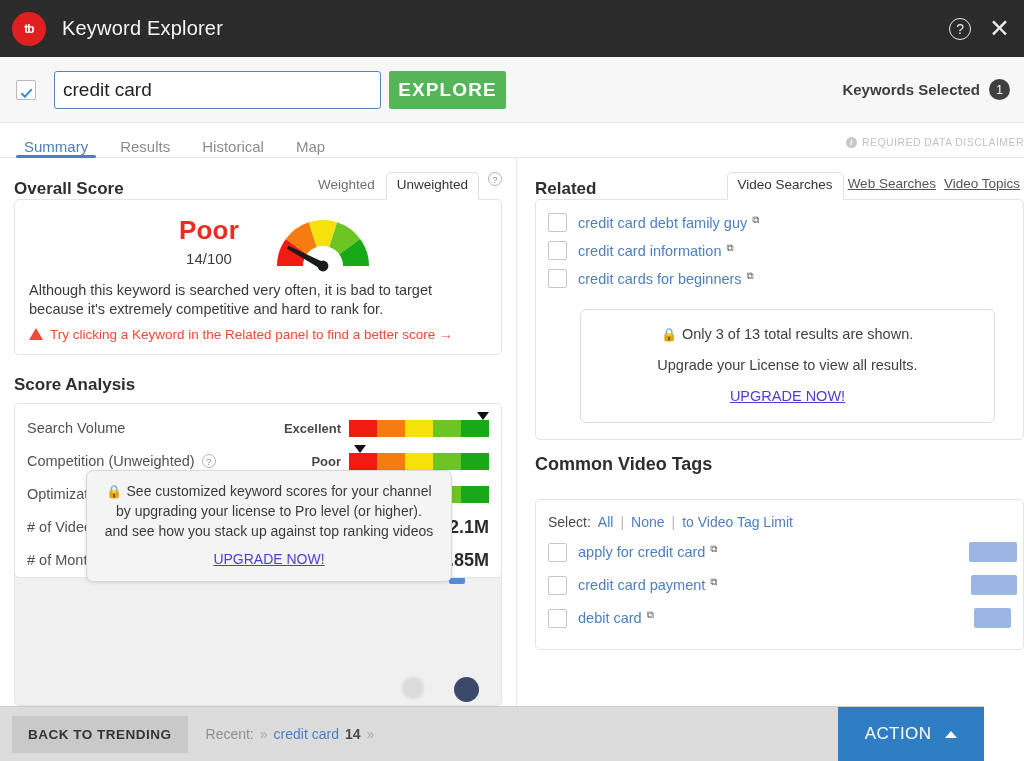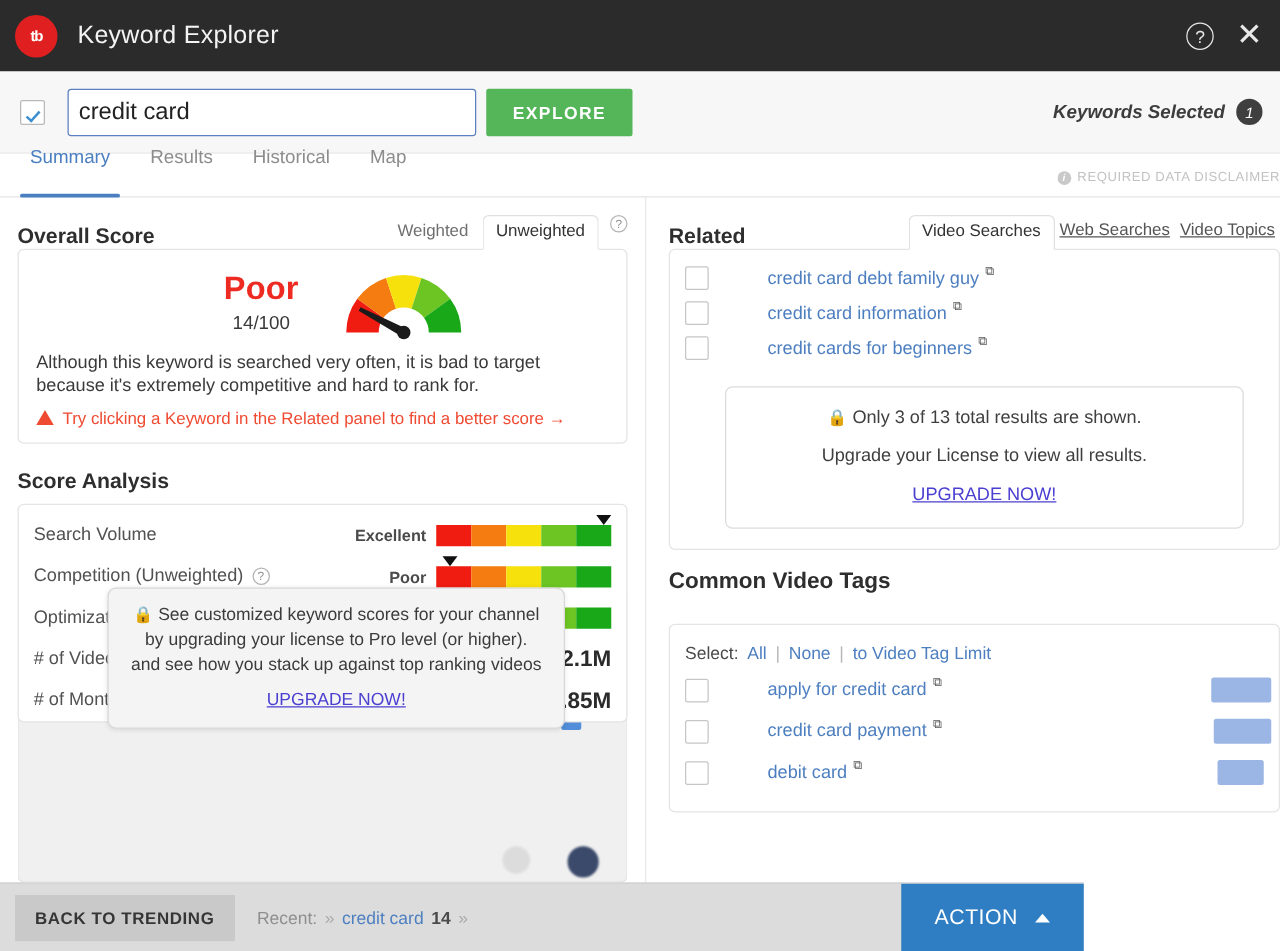--- a/index.html
+++ b/index.html
@@ -54,41 +54,41 @@
     transform: rotate(-48deg);
   }
   .kw-input-wrap { margin-left:18px; }
   .kw-input {
     width:327px; height:38px; border:1.6px solid #5b7fc2; border-radius:3px;
     background:#fff; font-family:"Liberation Sans", sans-serif; font-size:19px;
     color:#222; padding:0 8px; outline:none;
   }
   .explore-btn {
     margin-left:8px; width:117px; height:38px; background:#54b559;
-    color:#fff; font-size:14px; font-weight:bold; letter-spacing:1.1px;
+    color:#fff; font-size:19px; font-weight:bold; letter-spacing:1.1px;
     border:none; border-radius:2px; cursor:pointer;
   }
   .kw-selected {
     margin-left:auto; display:flex; align-items:center; gap:9px;
-    font-size:15px; color:#3d3d3d; font-weight:bold;font-style:italic;
+    font-size:15px; color:#3d3d3d; font-weight:bold;
   }
   .kw-badge {
     width:21px; height:21px; border-radius:50%; background:#3f3f3f; color:#fff;
     font-size:12px; display:flex; align-items:center; justify-content:center;
     font-weight:normal;
   }
 
   
   .tabstrip {
     height:35px; display:flex; align-items:flex-end;
     border-bottom:1px solid #e4e4e4; padding-left:8px; position:relative;
     background:#fff;
   }
   .tab {
-    padding: 0 16px 24px; font-size:15px; color:#8c8c8c; cursor:pointer;
+    padding: 0 16px 3px; font-size:15px; color:#8c8c8c; cursor:pointer;
     position:relative; line-height:1;text-align:center;
   }
   .tab.active { color:#4a7fc1; }
   .tab.active::after {
     content:""; position:absolute; left:8px; right:8px; bottom:-1px;
     height:3px; background:#4a7fc1; border-radius:2px;
   }
   .disclaimer {
     position:absolute; right:0; bottom:9px; font-size:10.5px; color:#c2c2c2;
     letter-spacing:.45px; display:flex; align-items:center; gap:5px;
@@ -218,21 +218,21 @@
 
   
   .rel-card { margin-top:0; padding:9px 12px 12px; }
   .crow { display:flex; align-items:center; height:28px; gap:11px; }
   .cb {
     width:19px; height:19px; border:1.4px solid #c6c6c6; border-radius:2px;
     background:#fff; flex:0 0 auto; cursor:pointer;
   }
   .clink {
     font-size:14.5px; color:#4d7fc0; cursor:pointer; display:flex;
-    align-items:flex-start; gap:5px;margin-left:36px;
+    align-items:center; gap:5px;
   }
   .ext {
     font-size:10px; color:#5a5a5a; position:relative; top:-3px;
     font-family:"Liberation Sans", sans-serif;
   }
   .upgrade-box {
     margin:16px 16px 4px 32px; border:1px solid #dcdcdc; border-radius:6px;
     padding:16px 10px 17px; text-align:center; background:#fff;
   }
   .ub-line { font-size:14.5px; color:#3f3f3f; }
@@ -250,21 +250,21 @@
   .select-row .sl { color:#4d7fc0; cursor:pointer; }
   .select-row .pipe { color:#b6b6b6; }
   .tagrow { display:flex; align-items:center; height:33px; gap:11px; position:relative; }
   .tagbar {
     position:absolute; right:-6px; height:20px; background:#9bb6e4;
     border-radius:2px;
   }
 
   
   .footer {
-    position:absolute; left:0; bottom:0; width:867px; height:55px;
+    position:absolute; left:0; bottom:0; width:984px; height:55px;
     background:#dcdcdc; display:flex; align-items:center; padding-left:12px;
     border-top:1px solid #cfcfcf;
   }
   .back-btn {
     background:#c9c9c9; color:#353535; font-size:13.5px; font-weight:bold;
     letter-spacing:.5px; padding:11px 16px; cursor:pointer; border:none;
     font-family:"Liberation Sans", sans-serif;
   }
   .recent {
     margin-left:18px; display:flex; align-items:center; gap:6px; font-size:14px;

